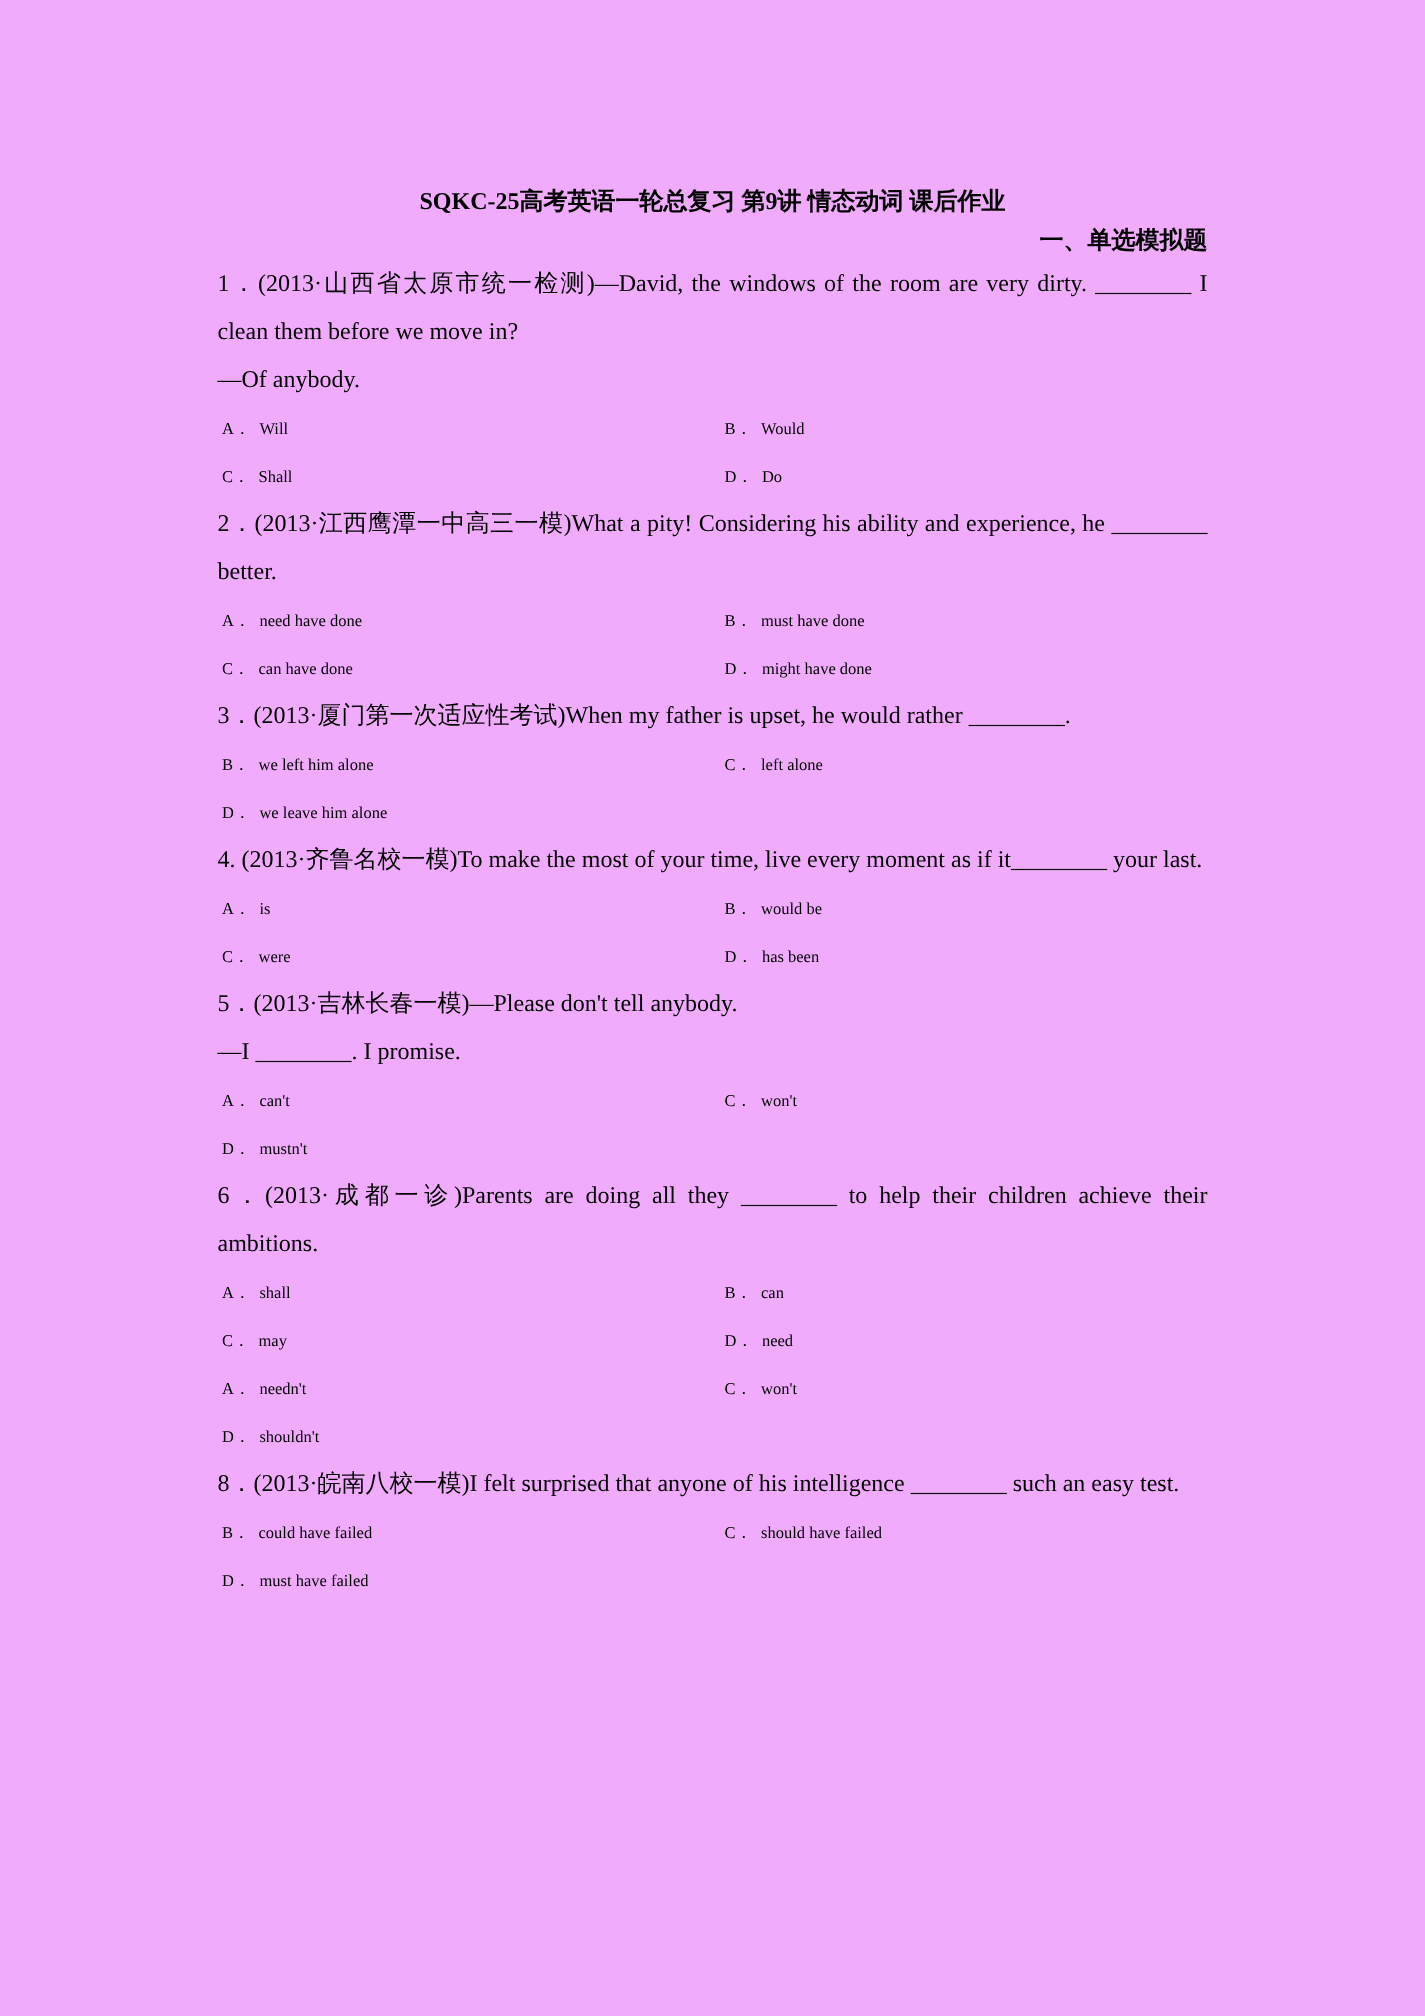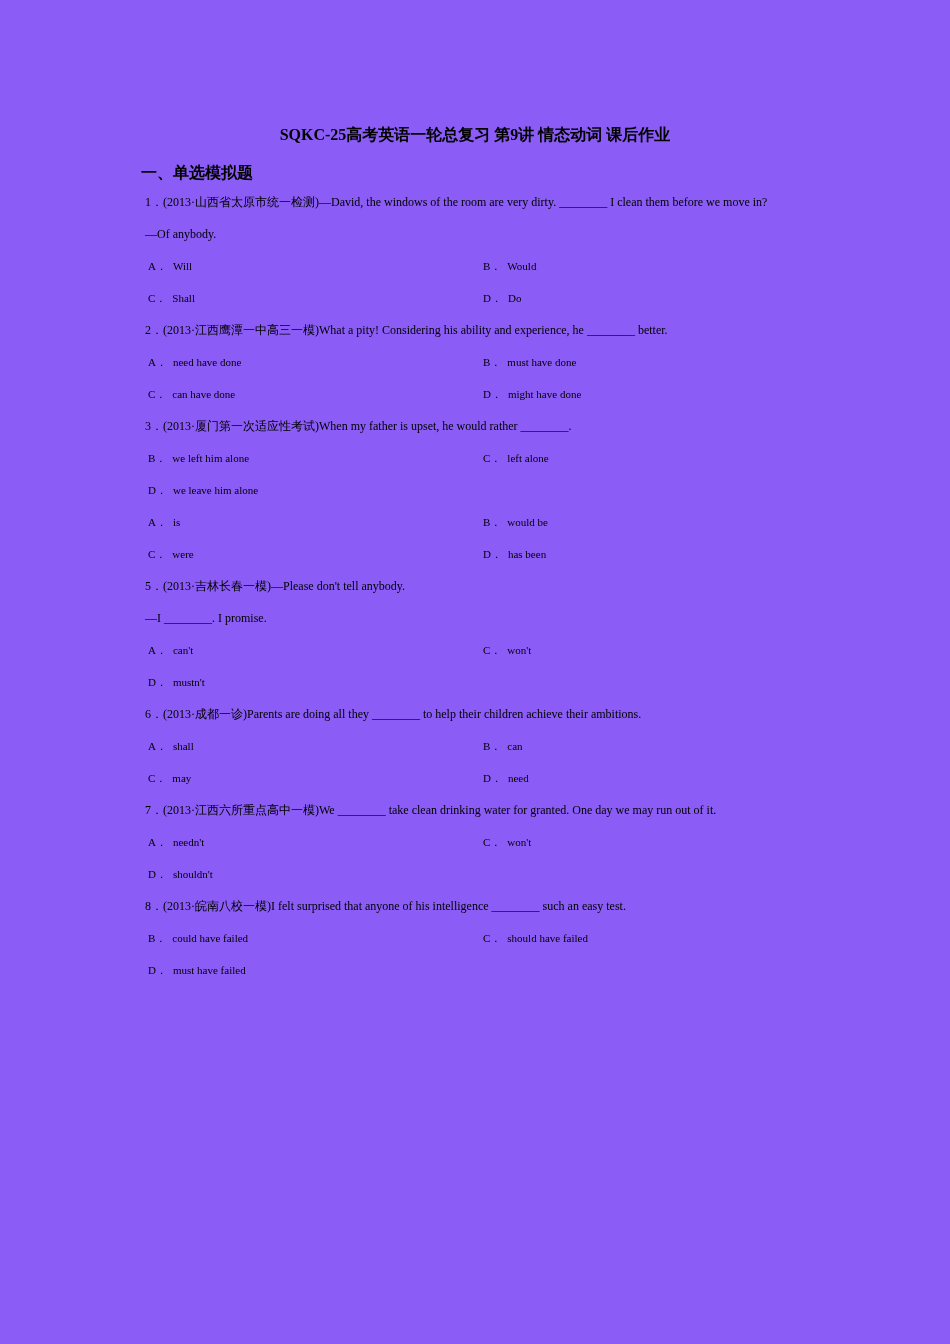--- a/index.html
+++ b/index.html
@@ -11,40 +11,40 @@
   body {
     width: 950px;
     height: 1344px;
     font-family: "Liberation Serif", "DejaVu Serif", serif;
     color: #000000;
   }
   .page {
     width: 950px;
     height: 1344px;
     padding: 122px 145px 40px 145px;
-    background: #8b5cf6;
+    background: #f0abfc;
     overflow: hidden;
   }
   .title {
     font-size: 16px;
     font-weight: bold;
     text-align: center;
     line-height: 26px;
     margin: 0;
   }
   .section {
     font-size: 16px;
     font-weight: bold;
-    text-align: left;
+    text-align: right;
     line-height: 26px;
-    margin: 12px 0 0 -4px;
+    margin: 0 0 0 -4px;
   }
   .question { margin: 0; }
   .qtext {
-    font-size: 12px;
+    font-size: 16px;
     line-height: 32px;
     margin: 0;
     text-align: justify;
     font-family: Liberation Serif, serif;
   }
   .options {
     display: grid;
     grid-template-columns: 335px 1fr;
     margin: 0;
   }
@@ -87,20 +87,21 @@
       </div>
       <div class="question">
         <p class="qtext">3．(2013·厦门第一次适应性考试)When my father is upset, he would rather ________.</p>
         <div class="options">
           <p class="option"><span class="opt-label">B．</span><span class="opt-text">we left him alone</span></p>
           <p class="option"><span class="opt-label">C．</span><span class="opt-text">left alone</span></p>
           <p class="option"><span class="opt-label">D．</span><span class="opt-text">we leave him alone</span></p>
         </div>
       </div>
       <div class="question">
+        <p class="qtext">4. (2013·齐鲁名校一模)To make the most of your time, live every moment as if it________ your last.</p>
         <div class="options">
           <p class="option"><span class="opt-label">A．</span><span class="opt-text">is</span></p>
           <p class="option"><span class="opt-label">B．</span><span class="opt-text">would be</span></p>
           <p class="option"><span class="opt-label">C．</span><span class="opt-text">were</span></p>
           <p class="option"><span class="opt-label">D．</span><span class="opt-text">has been</span></p>
         </div>
       </div>
       <div class="question">
         <p class="qtext">5．(2013·吉林长春一模)—Please don't tell anybody.</p>
         <p class="qtext">—I ________. I promise.</p>
@@ -113,21 +114,20 @@
       <div class="question">
         <p class="qtext">6．(2013·成都一诊)Parents are doing all they ________ to help their children achieve their ambitions.</p>
         <div class="options">
           <p class="option"><span class="opt-label">A．</span><span class="opt-text">shall</span></p>
           <p class="option"><span class="opt-label">B．</span><span class="opt-text">can</span></p>
           <p class="option"><span class="opt-label">C．</span><span class="opt-text">may</span></p>
           <p class="option"><span class="opt-label">D．</span><span class="opt-text">need</span></p>
         </div>
       </div>
       <div class="question">
-        <p class="qtext">7．(2013·江西六所重点高中一模)We ________ take clean drinking water for granted. One day we may run out of it.</p>
         <div class="options">
           <p class="option"><span class="opt-label">A．</span><span class="opt-text">needn't</span></p>
           <p class="option"><span class="opt-label">C．</span><span class="opt-text">won't</span></p>
           <p class="option"><span class="opt-label">D．</span><span class="opt-text">shouldn't</span></p>
         </div>
       </div>
       <div class="question">
         <p class="qtext">8．(2013·皖南八校一模)I felt surprised that anyone of his intelligence ________ such an easy test.</p>
         <div class="options">
           <p class="option"><span class="opt-label">B．</span><span class="opt-text">could have failed</span></p>

